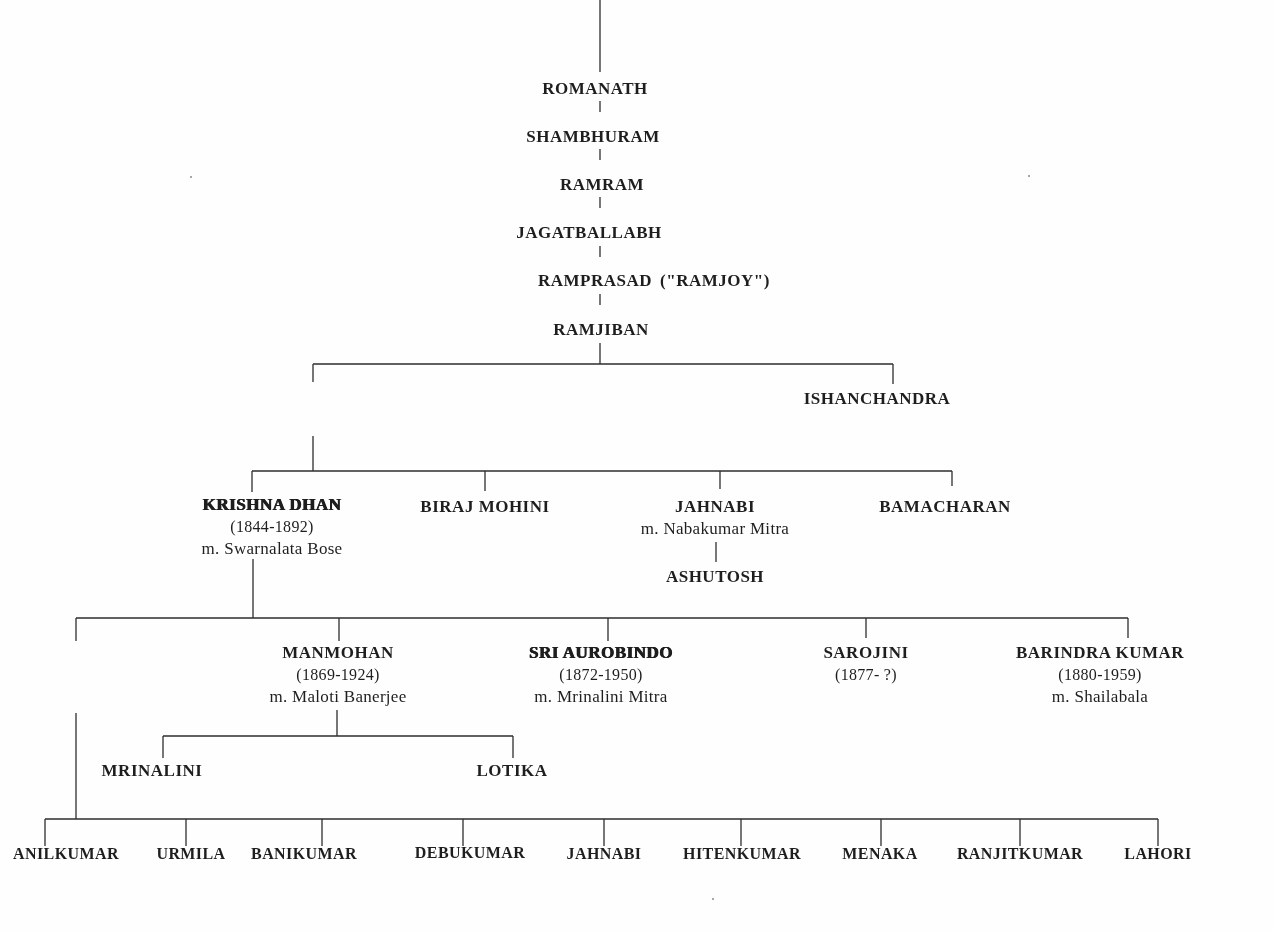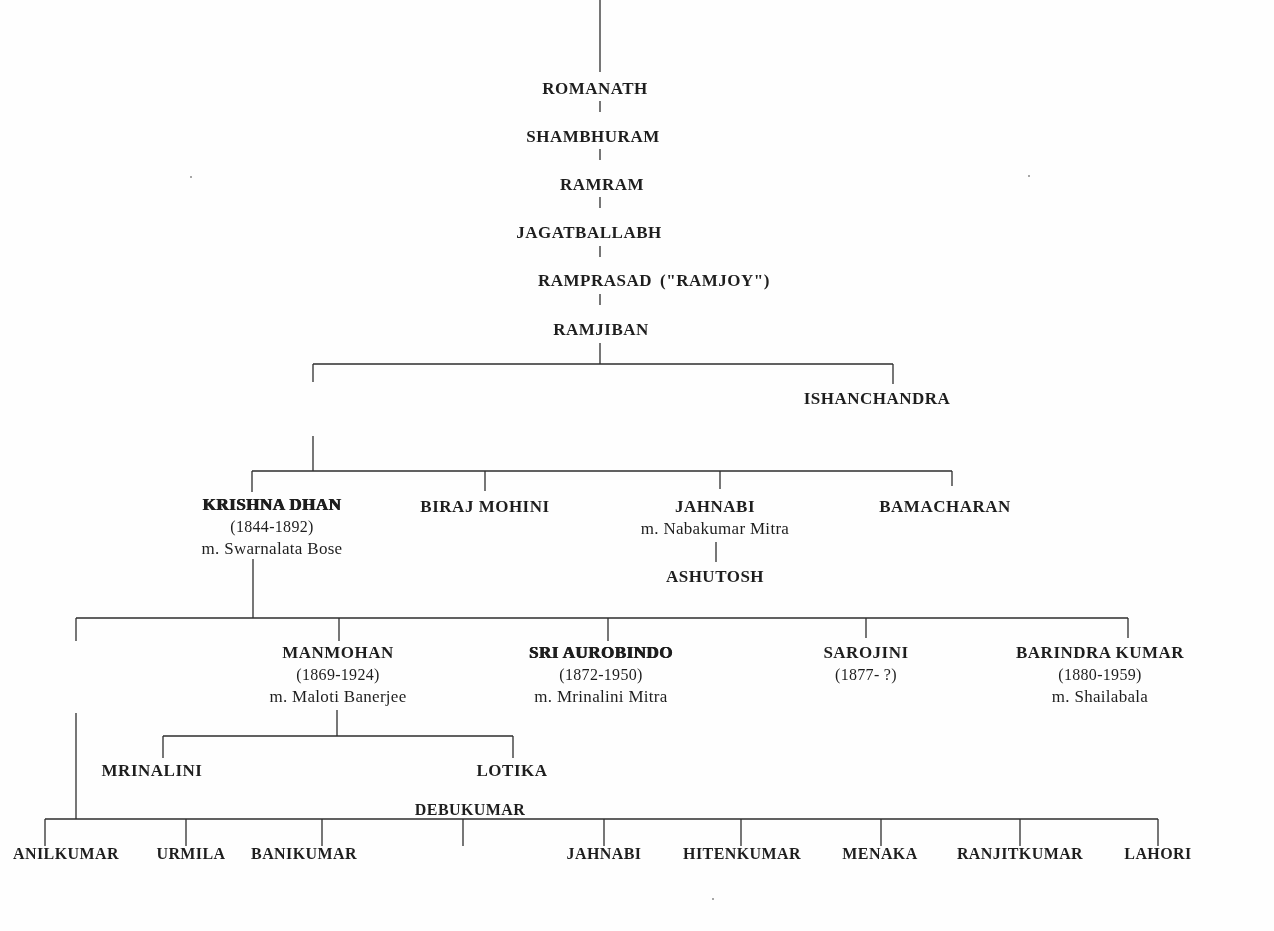--- a/index.html
+++ b/index.html
@@ -122,21 +122,21 @@
 
   <div class="node" style="left:66px;top:843px">
     <div class="nm small">ANILKUMAR</div>
   </div>
   <div class="node" style="left:191px;top:843px">
     <div class="nm small">URMILA</div>
   </div>
   <div class="node" style="left:304px;top:843px">
     <div class="nm small">BANIKUMAR</div>
   </div>
-  <div class="node" style="left:470px;top:799px">
+  <div class="node" style="left:470px;top:842px">
     <div class="nm small">DEBUKUMAR</div>
   </div>
   <div class="node" style="left:604px;top:843px">
     <div class="nm small">JAHNABI</div>
   </div>
   <div class="node" style="left:742px;top:843px">
     <div class="nm small">HITENKUMAR</div>
   </div>
   <div class="node" style="left:880px;top:843px">
     <div class="nm small">MENAKA</div>

